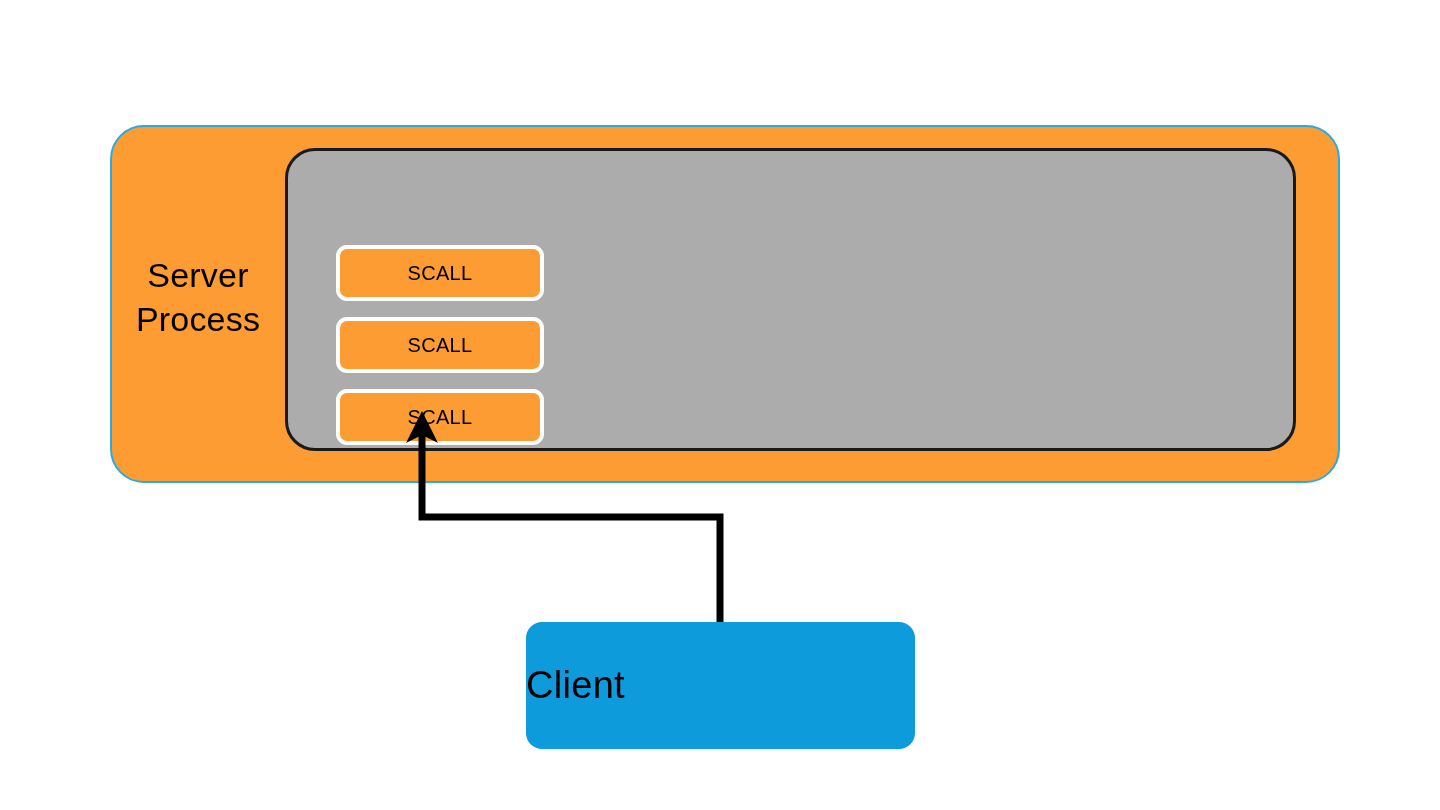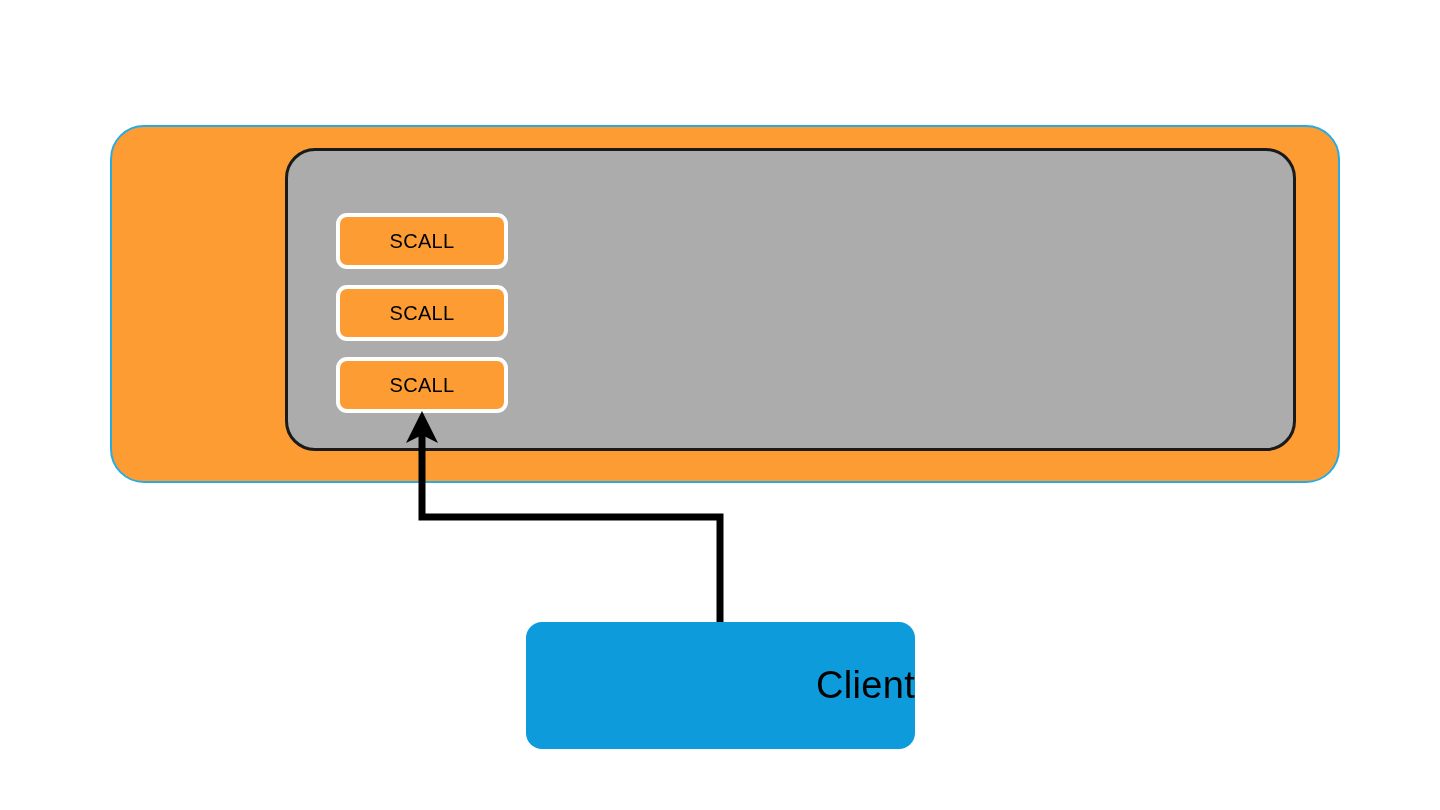--- a/index.html
+++ b/index.html
@@ -65,49 +65,50 @@
     font-size: 27px;
     line-height: 34px;
     color: #1A1A1A;
     letter-spacing: 0.2px;
   }
 
   
   .scall {
     position: absolute;
     left: 336px;
-    width: 172px;
+    width: 208px;
     height: 56px;
     box-sizing: border-box;
     background: #FD9C33;
     border: 4px solid #ffffff;
     border-radius: 11px;
     display: flex;
     align-items: center;
     justify-content: center;
     font-size: 20px;
     color: #000000;
     letter-spacing: 0.3px;
+    margin-top: 32px;
   }
   .scall-1 { top: 213px; }
   .scall-2 { top: 285px; }
   .scall-3 { top: 357px; }
 
   
   .client-box {
     position: absolute;
     left: 526px;
     top: 622px;
     width: 389px;
     height: 127px;
     background: #0D9BDC;
     border-radius: 16px;
     display: flex;
     align-items: center;
-    justify-content: flex-end;
+    justify-content: flex-start;
   }
   .client-label {
     font-size: 38px;
     color: #000000;
     letter-spacing: 0.3px;
   }
 
   
   .connector-layer {
     position: absolute;
@@ -118,20 +119,22 @@
     pointer-events: none;
   }
 </style>
 </head>
 <body>
 
 <div id="canvas">
 
   <div class="server-process"></div>
 
+  <div class="server-process-label">Server
+Process</div>
 
   <div class="runtime-dll"></div>
 
 
   <div class="scall scall-1">SCALL</div>
   <div class="scall scall-2">SCALL</div>
   <div class="scall scall-3">SCALL</div>
 
   <svg class="connector-layer" viewBox="0 0 1440 810" xmlns="http://www.w3.org/2000/svg">
     <g>

